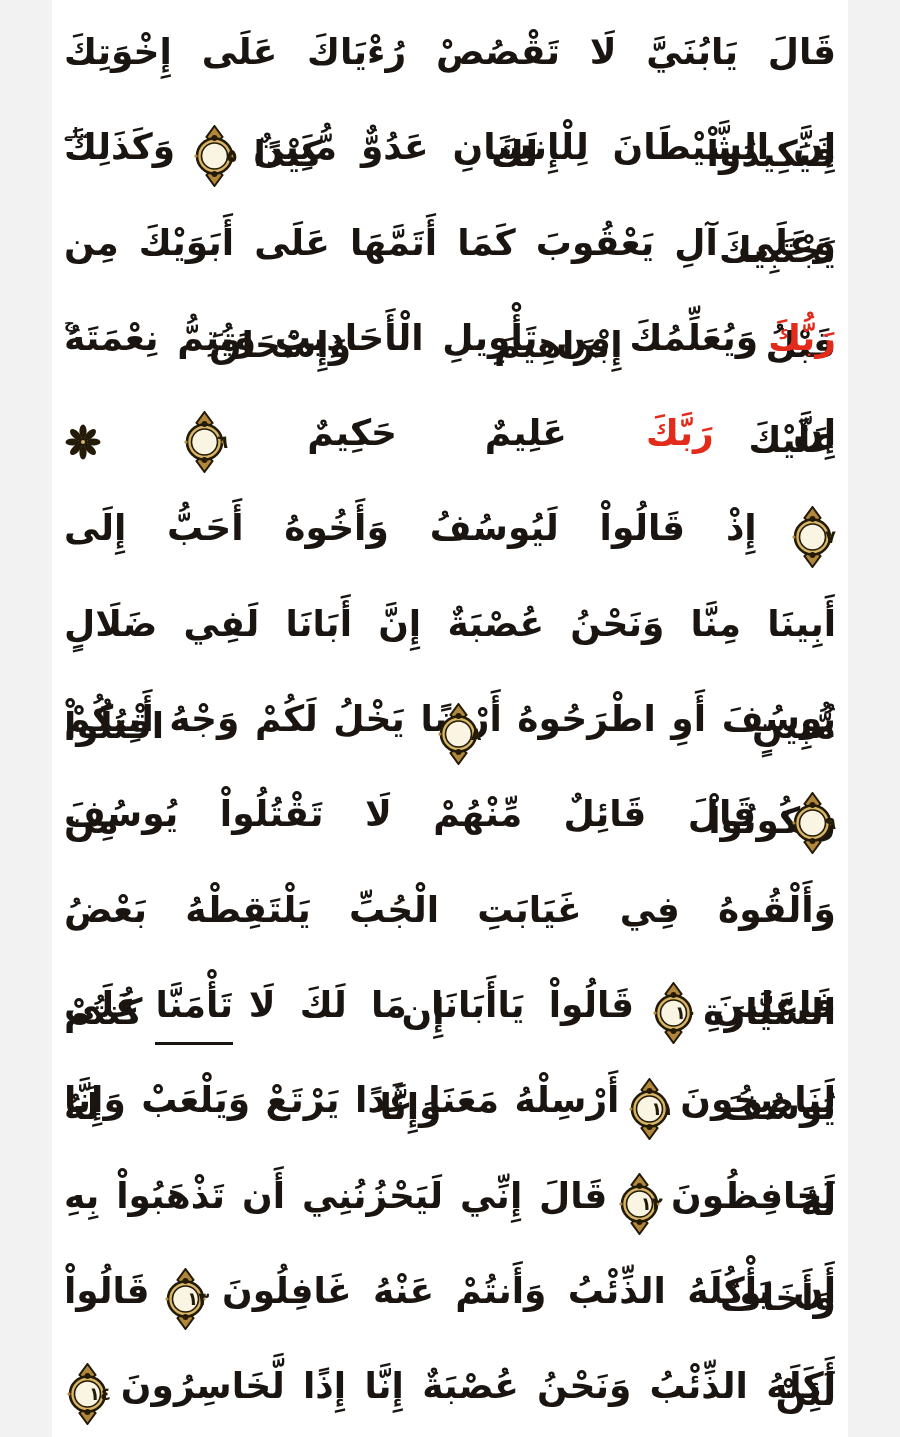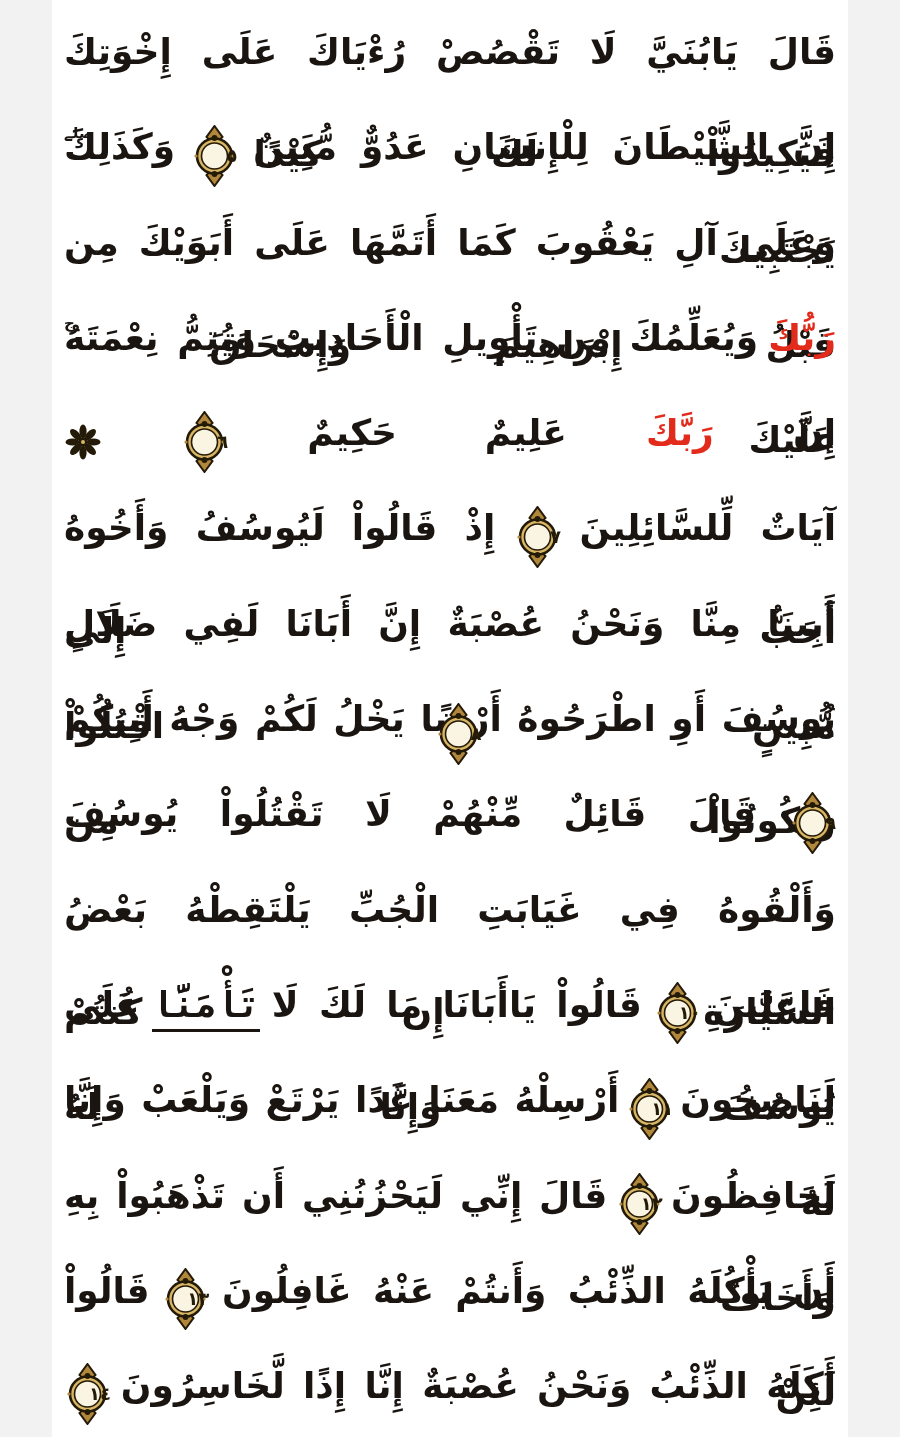--- a/index.html
+++ b/index.html
@@ -24,22 +24,21 @@
   .ar{
     font-family:"DejaVu Sans","Liberation Sans",sans-serif;
     font-weight:bold;
     font-size:36px;
     color:#1a1511;
     letter-spacing:0.5px;
   }
   .red{ color:#e32b1c; }
   .u{
     border-bottom:3px solid #1a1511;
-    padding-bottom:1px;
-    font-family:Liberation Mono, monospace;
+    padding-bottom:17px;
   }
   .waqf{
     font-family:"DejaVu Sans","Liberation Sans",sans-serif;
     font-weight:bold;
     font-size:15px;
     color:#1a1511;
     display:inline-block;
     position:relative;
     top:-30px;
     vertical-align:middle;
@@ -102,21 +101,21 @@
             <ellipse cx="19" cy="8.5" rx="3.6" ry="7" fill="#241a08" transform="rotate(45 19 19)"></ellipse>
             <ellipse cx="19" cy="8.5" rx="3.6" ry="7" fill="#241a08" transform="rotate(90 19 19)"></ellipse>
             <ellipse cx="19" cy="8.5" rx="3.6" ry="7" fill="#241a08" transform="rotate(135 19 19)"></ellipse>
             <ellipse cx="19" cy="8.5" rx="3.6" ry="7" fill="#241a08" transform="rotate(180 19 19)"></ellipse>
             <ellipse cx="19" cy="8.5" rx="3.6" ry="7" fill="#241a08" transform="rotate(225 19 19)"></ellipse>
             <ellipse cx="19" cy="8.5" rx="3.6" ry="7" fill="#241a08" transform="rotate(270 19 19)"></ellipse>
             <ellipse cx="19" cy="8.5" rx="3.6" ry="7" fill="#241a08" transform="rotate(315 19 19)"></ellipse>
             <circle cx="19" cy="19" r="4.6" fill="#241a08"></circle>
             <circle cx="19" cy="19" r="2" fill="#d8b663"></circle>
           </svg></span>  </div>
-      <div class="line"><span class="ar">آيَاتٌ لِّلسَّائِلِينَ</span> <span class="verse-marker"><svg viewBox="0 0 47 62">
+      <div class="line"> <span class="verse-marker"><svg viewBox="0 0 47 62">
             <polygon points="23.5,1 31.5,12 23.5,20 15.5,12" fill="#b1873c" stroke="#241a08" stroke-width="2"></polygon>
             <polygon points="23.5,61 31.5,50 23.5,42 15.5,50" fill="#b1873c" stroke="#241a08" stroke-width="2"></polygon>
             <circle cx="23.5" cy="31" r="17.5" fill="#d8b663" stroke="#241a08" stroke-width="2.6"></circle>
             <circle cx="23.5" cy="31" r="13" fill="#faf4e2" stroke="#241a08" stroke-width="1.6"></circle>
             <circle cx="23.5" cy="13" r="2.9" fill="#241a08"></circle>
             <circle cx="23.5" cy="49" r="2.9" fill="#241a08"></circle>
             <circle cx="5" cy="31" r="1.6" fill="#b1873c"></circle>
             <circle cx="42" cy="31" r="1.6" fill="#b1873c"></circle>
           </svg><span class="vnum">٧</span></span> <span class="ar">إِذْ قَالُواْ لَيُوسُفُ وَأَخُوهُ أَحَبُّ إِلَى</span> </div>
       <div class="line"><span class="ar">أَبِينَا مِنَّا وَنَحْنُ عُصْبَةٌ إِنَّ أَبَانَا لَفِي ضَلَالٍ مُّبِينٍ</span> <span class="verse-marker"><svg viewBox="0 0 47 62">

